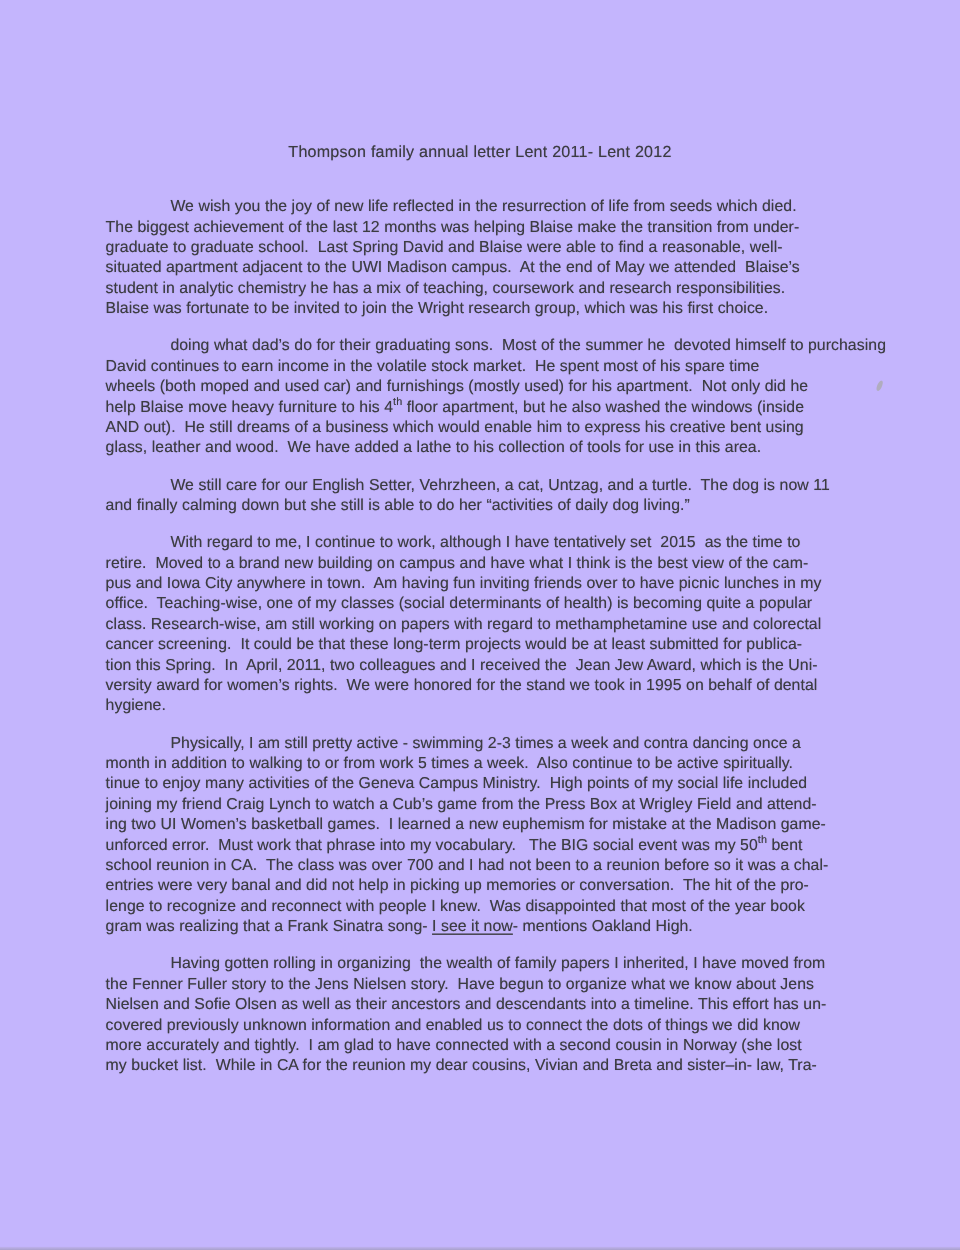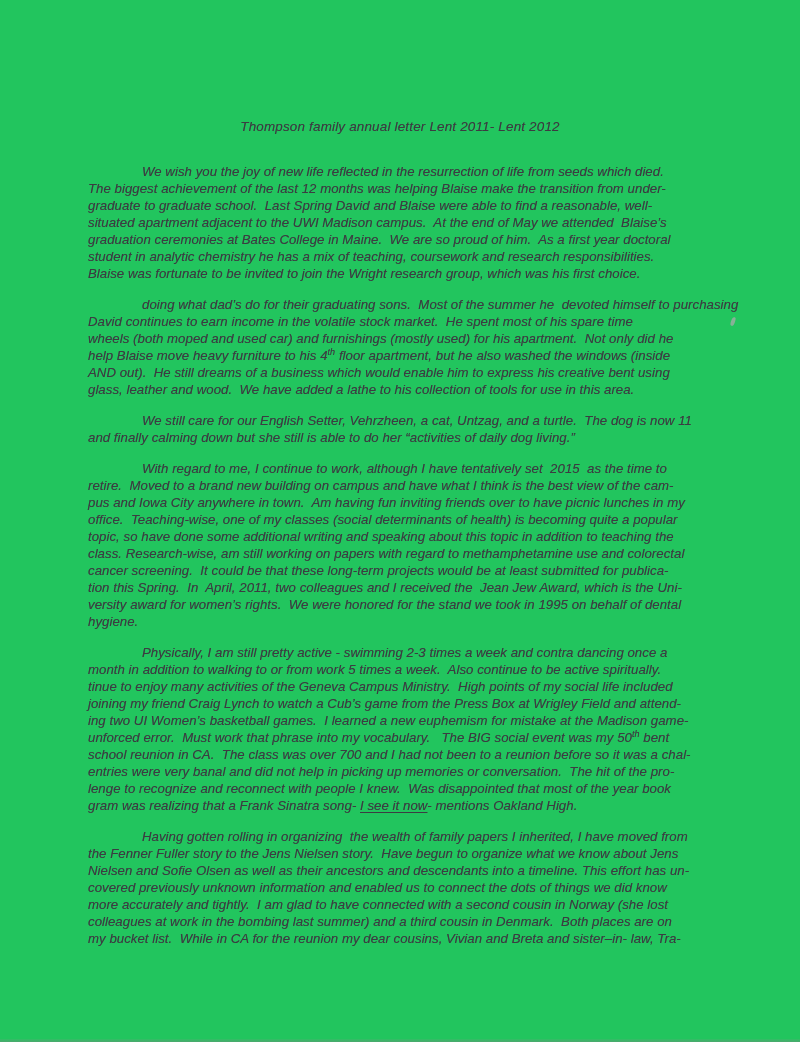--- a/index.html
+++ b/index.html
@@ -75,50 +75,48 @@
     left: 0;
     bottom: 0;
     width: 100%;
     height: 3px;
     background: linear-gradient(to bottom, rgba(150,150,150,0.12), rgba(130,130,130,0.45));
   }
 </style>
 </head>
 <body>
 
-<div class="page" style="background: #22c55e; color: rgb(60, 60, 66); font-style: italic;">
+<div class="page" style="background: #c4b5fd; color: rgb(60, 60, 66);">
   <h1 class="title">Thompson family annual letter Lent 2011- Lent 2012</h1>
   <div class="content" id="letter-body">
       <p class="para">
         <span class="line"><span>We wish you the joy of new life reflected in the resurrection of life from seeds which died.</span></span>
         <span class="line"><span>The biggest achievement of the last 12 months was helping Blaise make the transition from under-</span></span>
         <span class="line"><span>graduate to graduate school.  Last Spring David and Blaise were able to find a reasonable, well-</span></span>
         <span class="line"><span>situated apartment adjacent to the UWI Madison campus.  At the end of May we attended  Blaise’s</span></span>
-        <span class="line"><span>graduation ceremonies at Bates College in Maine.  We are so proud of him.  As a first year doctoral</span></span>
         <span class="line"><span>student in analytic chemistry he has a mix of teaching, coursework and research responsibilities.</span></span>
         <span class="line"><span>Blaise was fortunate to be invited to join the Wright research group, which was his first choice.</span></span>
       </p>
       <p class="para">
         <span class="line"><span>doing what dad’s do for their graduating sons.  Most of the summer he  devoted himself to purchasing</span></span>
         <span class="line"><span>David continues to earn income in the volatile stock market.  He spent most of his spare time</span></span>
         <span class="line"><span>wheels (both moped and used car) and furnishings (mostly used) for his apartment.  Not only did he</span></span>
         <span class="line"><span>help Blaise move heavy furniture to his 4</span><sup>th</sup><span> floor apartment, but he also washed the windows (inside</span></span>
         <span class="line"><span>AND out).  He still dreams of a business which would enable him to express his creative bent using</span></span>
         <span class="line"><span>glass, leather and wood.  We have added a lathe to his collection of tools for use in this area.</span></span>
       </p>
       <p class="para">
         <span class="line"><span>We still care for our English Setter, Vehrzheen, a cat, Untzag, and a turtle.  The dog is now 11</span></span>
         <span class="line"><span>and finally calming down but she still is able to do her “activities of daily dog living.”</span></span>
       </p>
       <p class="para">
         <span class="line"><span>With regard to me, I continue to work, although I have tentatively set  2015  as the time to</span></span>
         <span class="line"><span>retire.  Moved to a brand new building on campus and have what I think is the best view of the cam-</span></span>
         <span class="line"><span>pus and Iowa City anywhere in town.  Am having fun inviting friends over to have picnic lunches in my</span></span>
         <span class="line"><span>office.  Teaching-wise, one of my classes (social determinants of health) is becoming quite a popular</span></span>
-        <span class="line"><span>topic, so have done some additional writing and speaking about this topic in addition to teaching the</span></span>
         <span class="line"><span>class. Research-wise, am still working on papers with regard to methamphetamine use and colorectal</span></span>
         <span class="line"><span>cancer screening.  It could be that these long-term projects would be at least submitted for publica-</span></span>
         <span class="line"><span>tion this Spring.  In  April, 2011, two colleagues and I received the  Jean Jew Award, which is the Uni-</span></span>
         <span class="line"><span>versity award for women’s rights.  We were honored for the stand we took in 1995 on behalf of dental</span></span>
         <span class="line"><span>hygiene.</span></span>
       </p>
       <p class="para">
         <span class="line"><span>Physically, I am still pretty active - swimming 2-3 times a week and contra dancing once a</span></span>
         <span class="line"><span>month in addition to walking to or from work 5 times a week.  Also continue to be active spiritually.</span></span>
         <span class="line"><span>tinue to enjoy many activities of the Geneva Campus Ministry.  High points of my social life included</span></span>
@@ -129,19 +127,18 @@
         <span class="line"><span>entries were very banal and did not help in picking up memories or conversation.  The hit of the pro-</span></span>
         <span class="line"><span>lenge to recognize and reconnect with people I knew.  Was disappointed that most of the year book</span></span>
         <span class="line"><span>gram was realizing that a Frank Sinatra song- </span><span class="u">I see it now</span><span>- mentions Oakland High.</span></span>
       </p>
       <p class="para">
         <span class="line"><span>Having gotten rolling in organizing  the wealth of family papers I inherited, I have moved from</span></span>
         <span class="line"><span>the Fenner Fuller story to the Jens Nielsen story.  Have begun to organize what we know about Jens</span></span>
         <span class="line"><span>Nielsen and Sofie Olsen as well as their ancestors and descendants into a timeline. This effort has un-</span></span>
         <span class="line"><span>covered previously unknown information and enabled us to connect the dots of things we did know</span></span>
         <span class="line"><span>more accurately and tightly.  I am glad to have connected with a second cousin in Norway (she lost</span></span>
-        <span class="line"><span>colleagues at work in the bombing last summer) and a third cousin in Denmark.  Both places are on</span></span>
         <span class="line"><span>my bucket list.  While in CA for the reunion my dear cousins, Vivian and Breta and sister–in- law, Tra-</span></span>
       </p>
     </div>
   <div class="smudge" style="background: rgb(169, 169, 169);"></div>
   <div class="bottom-edge"></div>
 </div>
 
 </body></html>

